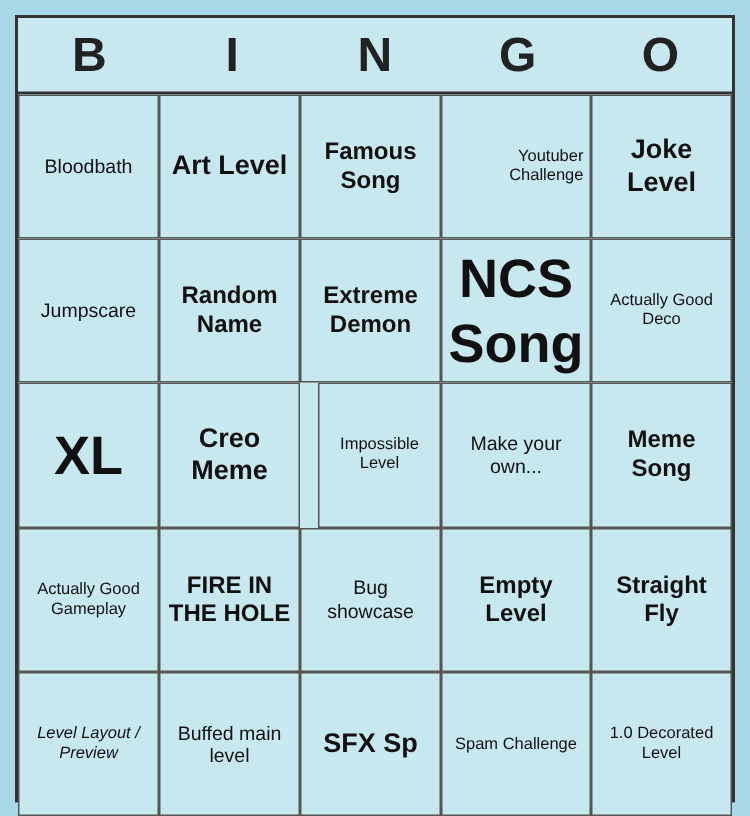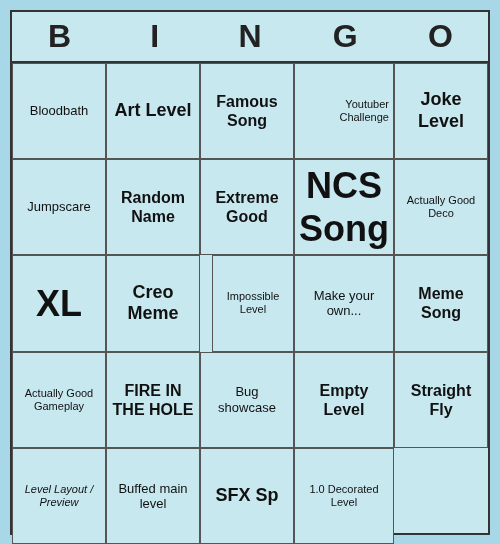--- a/index.html
+++ b/index.html
@@ -92,31 +92,32 @@
     <span class="bingo-header-letter">O</span>
   </div>
   <div class="bingo-grid">
   <div class="bingo-cell">Bloodbath</div>
       <div class="bingo-cell large-text">Art Level</div>
       <div class="bingo-cell bold-medium">Famous Song</div>
       <div class="bingo-cell" style="font-size: 11px; text-align: right;">Youtuber Challenge</div>
       <div class="bingo-cell large-text">Joke Level</div>
       <div class="bingo-cell">Jumpscare</div>
       <div class="bingo-cell bold-medium">Random Name</div>
-      <div class="bingo-cell bold-medium">Extreme Good</div>
+      <div class="bingo-cell bold-medium">Extreme Demon</div>
       <div class="bingo-cell xlarge-text">NCS Song</div>
       <div class="bingo-cell" style="font-size: 11px;">Actually Good Deco</div>
       <div class="bingo-cell xlarge-text">XL</div>
       <div class="bingo-cell large-text">Creo Meme</div>
       <div class="bingo-cell" style="font-size: 11px; margin-left: 12px;">Impossible Level</div>
       <div class="bingo-cell">Make your own...</div>
       <div class="bingo-cell bold-medium">Meme Song</div>
       <div class="bingo-cell" style="font-size: 11px;">Actually Good Gameplay</div>
       <div class="bingo-cell bold-medium">FIRE IN THE HOLE</div>
       <div class="bingo-cell">Bug showcase</div>
       <div class="bingo-cell bold-medium">Empty Level</div>
       <div class="bingo-cell bold-medium">Straight Fly</div>
       <div class="bingo-cell" style="font-size: 11px; font-style: italic;">Level Layout / Preview</div>
       <div class="bingo-cell">Buffed main level</div>
       <div class="bingo-cell large-text">SFX Sp</div>
+      <div class="bingo-cell" style="font-size: 11px;">Spam Challenge</div>
       <div class="bingo-cell" style="font-size: 11px;">1.0 Decorated Level</div>
     </div>
 </div>
 
 </body></html>

